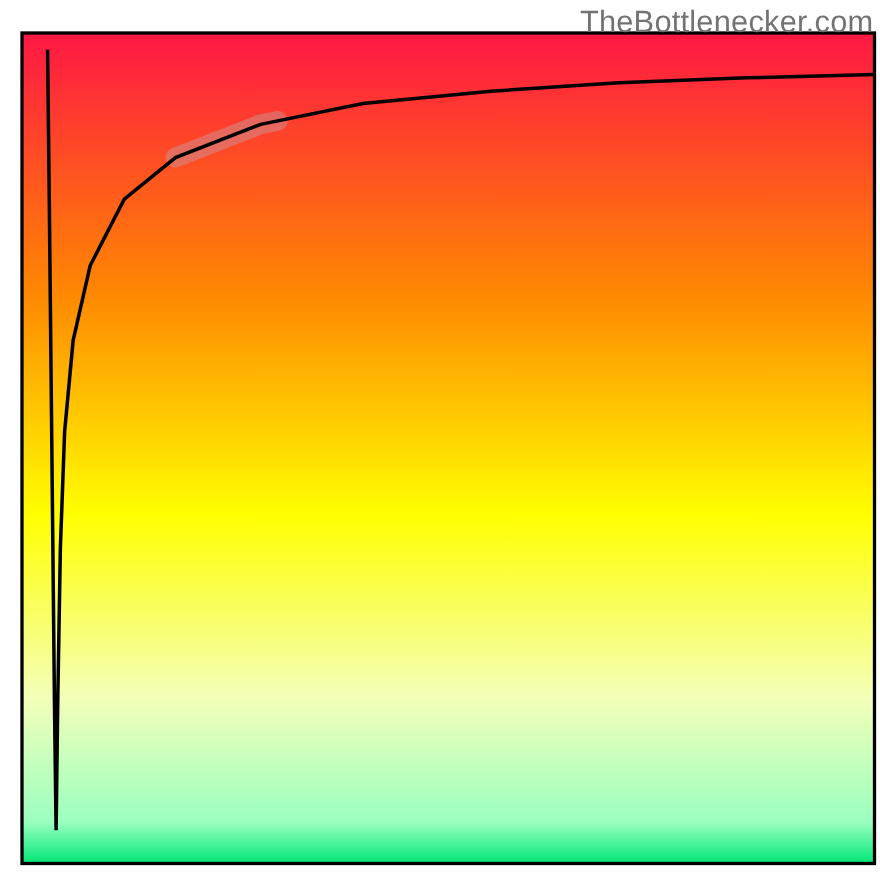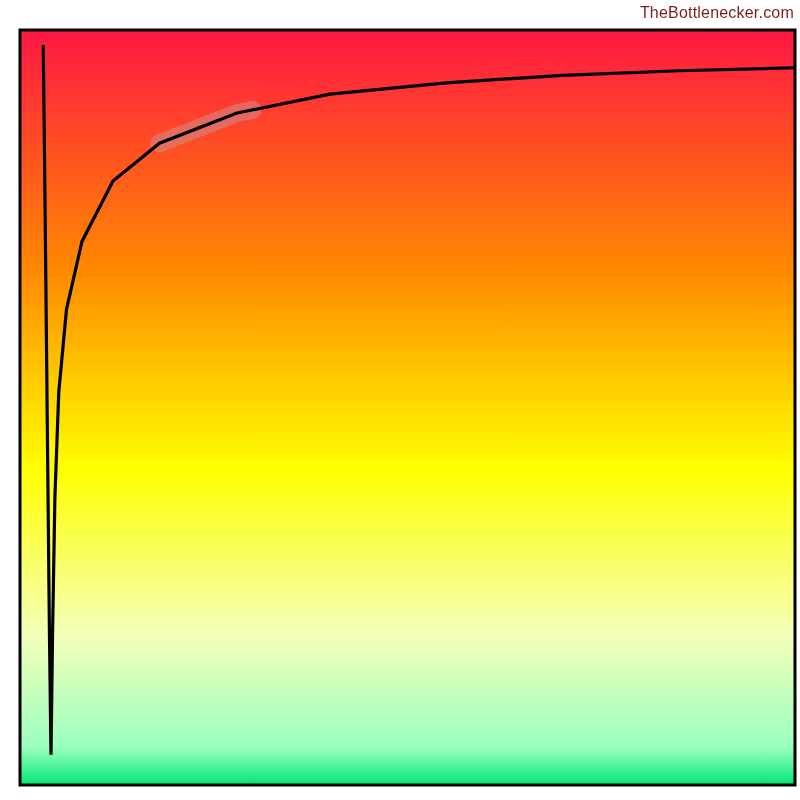--- a/index.html
+++ b/index.html
@@ -13,23 +13,23 @@
   }
   .frame {
     position: relative;
     width: 800px;
     height: 800px;
   }
   .watermark {
     position: absolute;
     top: 4px;
     right: 6px;
-    font-size: 16px;
+    font-size: 28px;
     font-weight: 400;
-    color: #7f1d1d;
+    color: #737373;
     letter-spacing: 0.2px;
     z-index: 10;
   }
   svg {
     position: absolute;
     top: 0;
     left: 0;
   }
 </style>
 </head>

